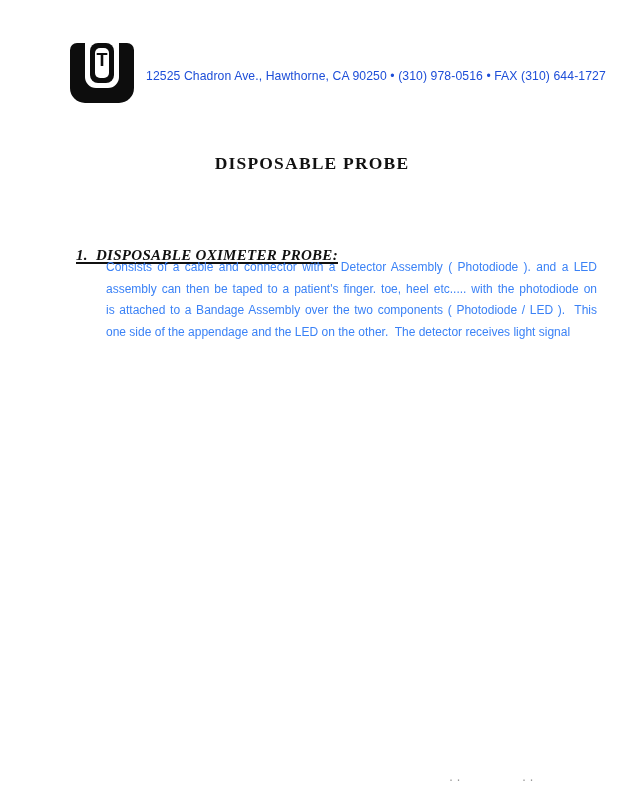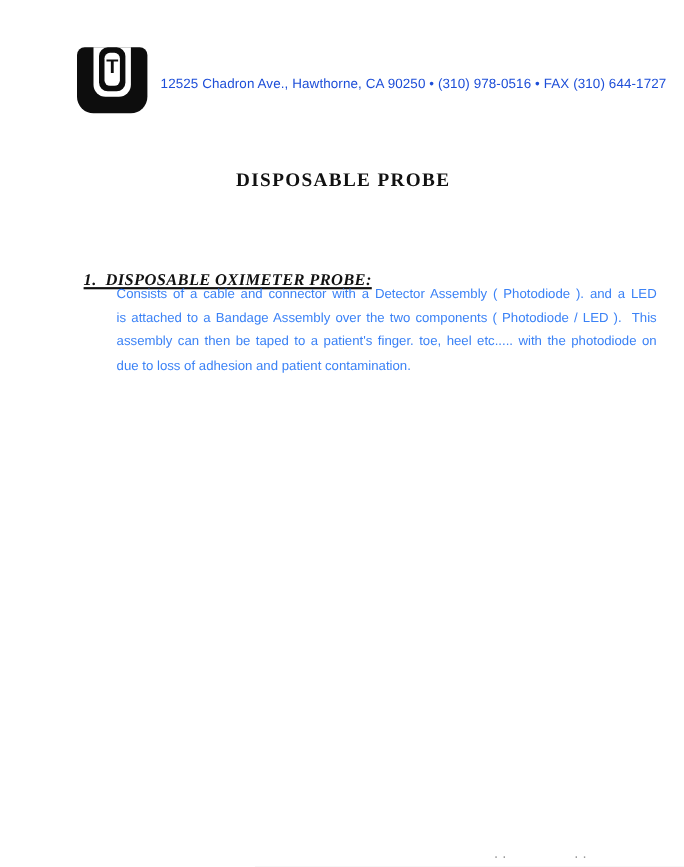--- a/index.html
+++ b/index.html
@@ -128,21 +128,21 @@
 
 
   <div class="address-line">12525 Chadron Ave., Hawthorne, CA 90250 • (310) 978-0516 • FAX (310) 644-1727</div>
 
   <h1 class="doc-title">DISPOSABLE PROBE</h1>
 
   <h2 class="section-heading">1.  DISPOSABLE OXIMETER PROBE:</h2>
 
   <div class="body-text">
     <div class="para-line">Consists of a cable and connector with a Detector Assembly ( Photodiode ). and a LED</div>
+    <div class="para-line">assembly can then be taped to a patient's finger. toe, heel etc..... with the photodiode on</div>
     <div class="para-line">is attached to a Bandage Assembly over the two components ( Photodiode / LED ).  This</div>
-    <div class="para-line">assembly can then be taped to a patient's finger. toe, heel etc..... with the photodiode on</div>
-    <div class="para-line">due to loss of adhesion and patient contamination.</div>
+    <div class="para-line">one side of the appendage and the LED on the other.  The detector receives light signal</div>
   </div>
 
   <span class="artifact artifact-1">..</span>
   <span class="artifact artifact-2">..</span>
 
 </div>
 
 </body></html>

